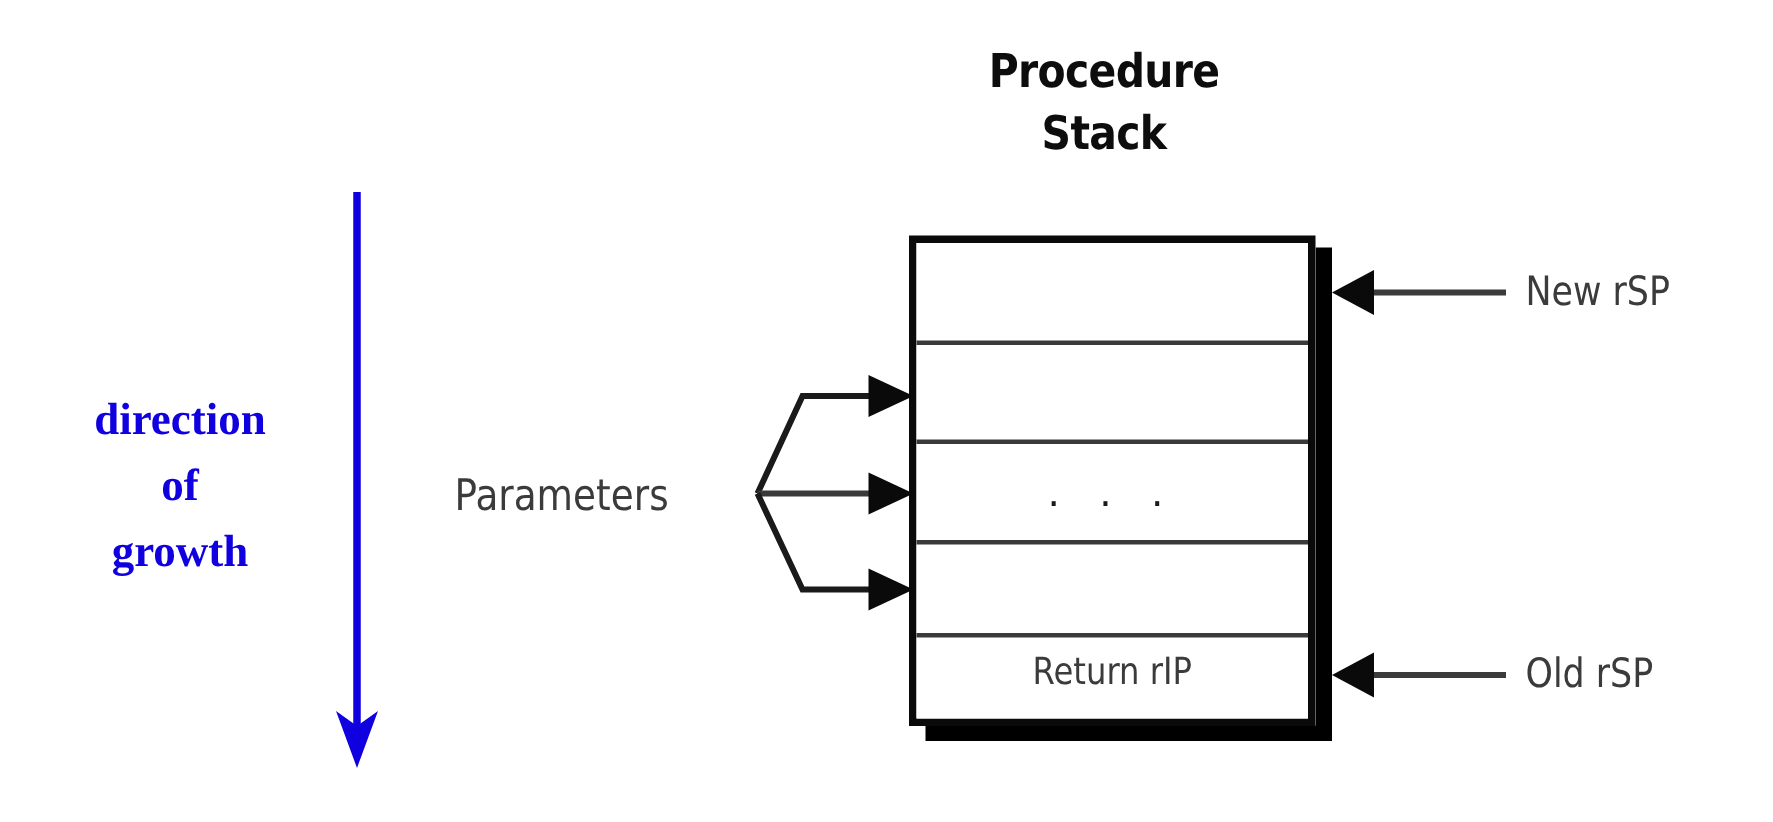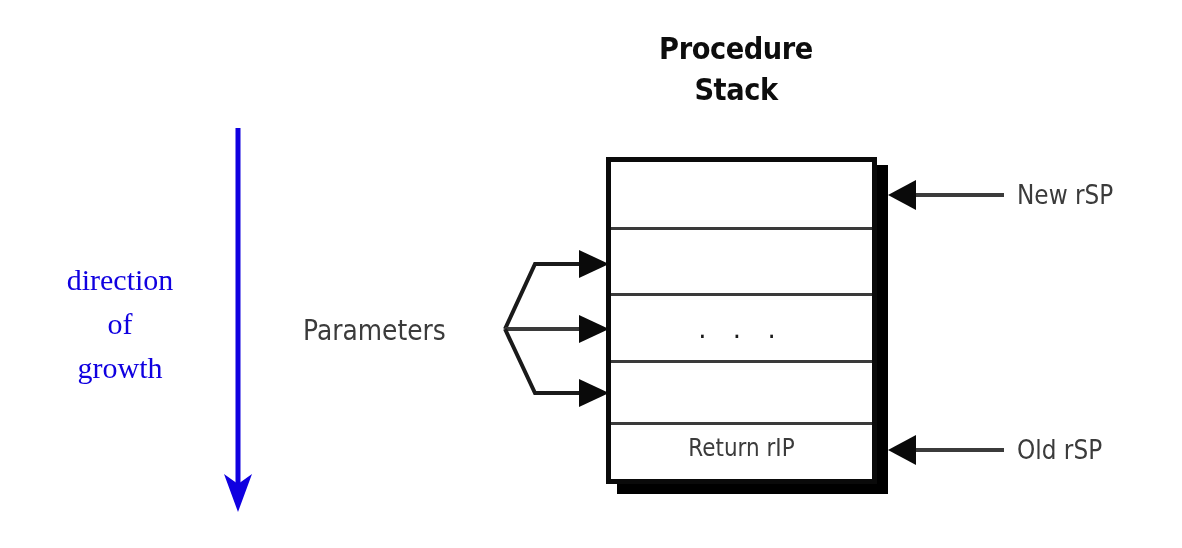--- a/index.html
+++ b/index.html
@@ -35,21 +35,21 @@
   }
 
   
   #growth-label {
     position: absolute;
     left: 25px;
     top: 258px;
     width: 190px;
     text-align: center;
     font-family: "Liberation Serif", serif;
-    font-weight: normal;
+    font-weight: bold;
     font-size: 30px;
     line-height: 44px;
     color: #1000e0;
     white-space: pre;
   }
 
   
   #growth-arrow {
     position: absolute;
     left: 205px;

